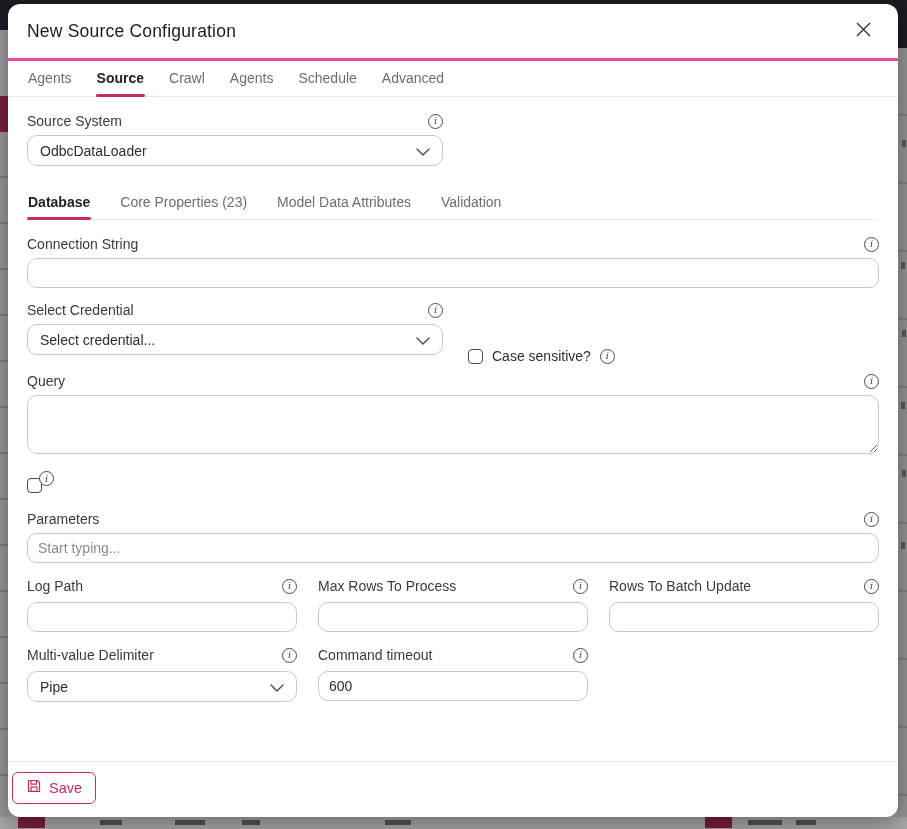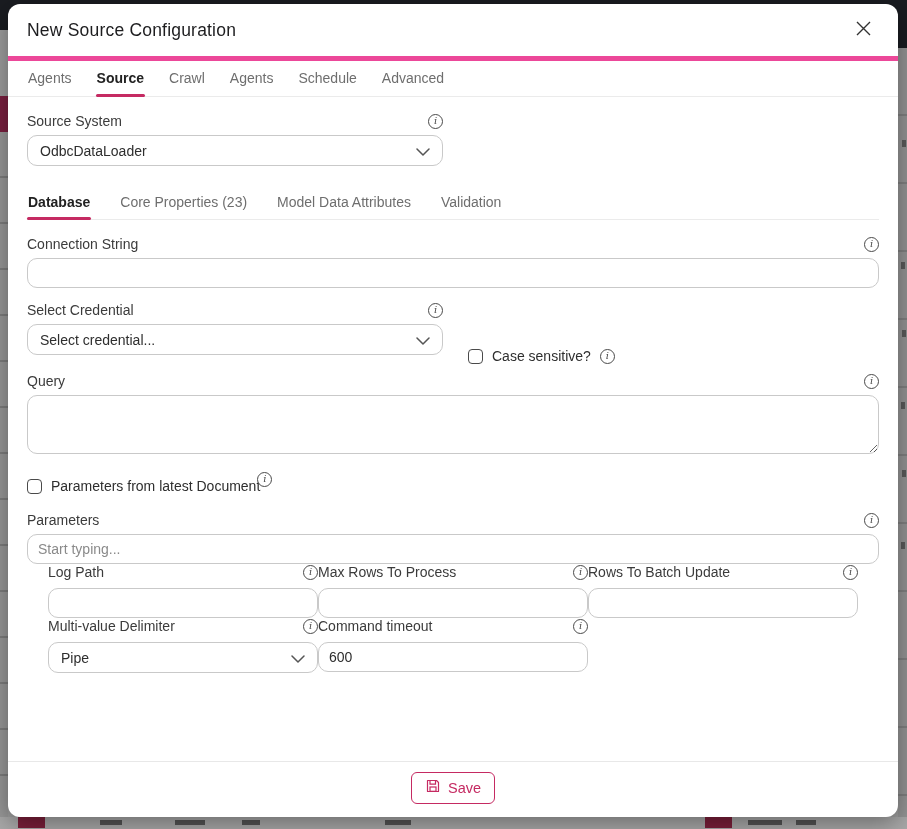--- a/index.html
+++ b/index.html
@@ -31,21 +31,21 @@
 
   
   .modal {
     position: absolute; left: 8px; top: 4px; width: 890px; height: 813px;
     background: #ffffff; border-radius: 12px;
     box-shadow: 0 6px 24px rgba(0,0,0,.38);
     display: flex; flex-direction: column;
   }
   .modal-header {
     position: relative; height: 57px; flex: 0 0 auto;
-    border-bottom: 5px solid #ec4899;
+    border-bottom: 3px solid #ec4899;
     display: flex; align-items: center; padding: 8px 19px;
   }
   .modal-title { font-size: 17.5px; font-weight: 500; color: #1d1d1f; letter-spacing: .2px; }
   .close-btn {
     position: absolute; right: 22px; top: 50%; transform: translateY(-50%);
     width: 26px; height: 26px; background: none; border: none; cursor: pointer;
     display: flex; align-items: center; justify-content: center;
   }
 
   
@@ -100,28 +100,28 @@
 
   .checkbox {
     width: 15px; height: 15px; border: 1.5px solid #4a4a4a; border-radius: 4px;
     background: #fff; display: inline-block; flex: 0 0 auto; cursor: pointer;
   }
   .checkbox-group { display: flex; align-items: center; gap: 9px; font-size: 14px; color: #2e2e2e; }
 
   .credential-row { display: flex; align-items: flex-end; margin-top: 14px; }
   .case-group { margin-left: 25px; transform: translateY(9px); }
 
-  .triple-grid { display: flex; justify-content: center; }
+  .triple-grid { display: flex; justify-content: space-between; margin-top: 15px; }
   .grid-cell { width: 270px; }
   .grid-cell .text-input, .grid-cell .select-box { margin-top: 8px; }
 
   .modal-footer {
     flex: 0 0 auto; border-top: 1px solid #e8e8e8;
-    display: flex; justify-content: center; align-items: center;
-    padding: 10px 12px 13px;
+    display: flex; justify-content: flex-start; align-items: center;
+    padding: 10px 4px 13px;
     margin-top: 39px;
   }
   .save-btn {
     display: inline-flex; align-items: center; gap: 7px;
     border: 1px solid #c52a62; color: #c52a62; background: #fff;
     border-radius: 6px; padding: 5px 13px 6px; font-size: 14.5px;
     font-family: inherit; cursor: pointer;
   }
 
   .mt6 { margin-top: 6px; } .mt16 { margin-top: 16px; align-items: center; }
@@ -234,21 +234,20 @@
     
     <div class="label-row mt18">
       <span class="field-label">Query</span>
       <span class="info-icon">i</span>
     </div>
     <textarea class="query-area mt6" style=""></textarea>
 
     
     <div class="checkbox-group mt20">
       <span class="checkbox"></span>
-      <span>Parameters from latest Document</span>
       <span class="info-icon raised-info">i</span>
     </div>
 
     
     <div class="label-row mt18">
       <span class="field-label">Parameters</span>
       <span class="info-icon">i</span>
     </div>
     <input class="text-input mt6" type="text" placeholder="Start typing..." style="">
 

